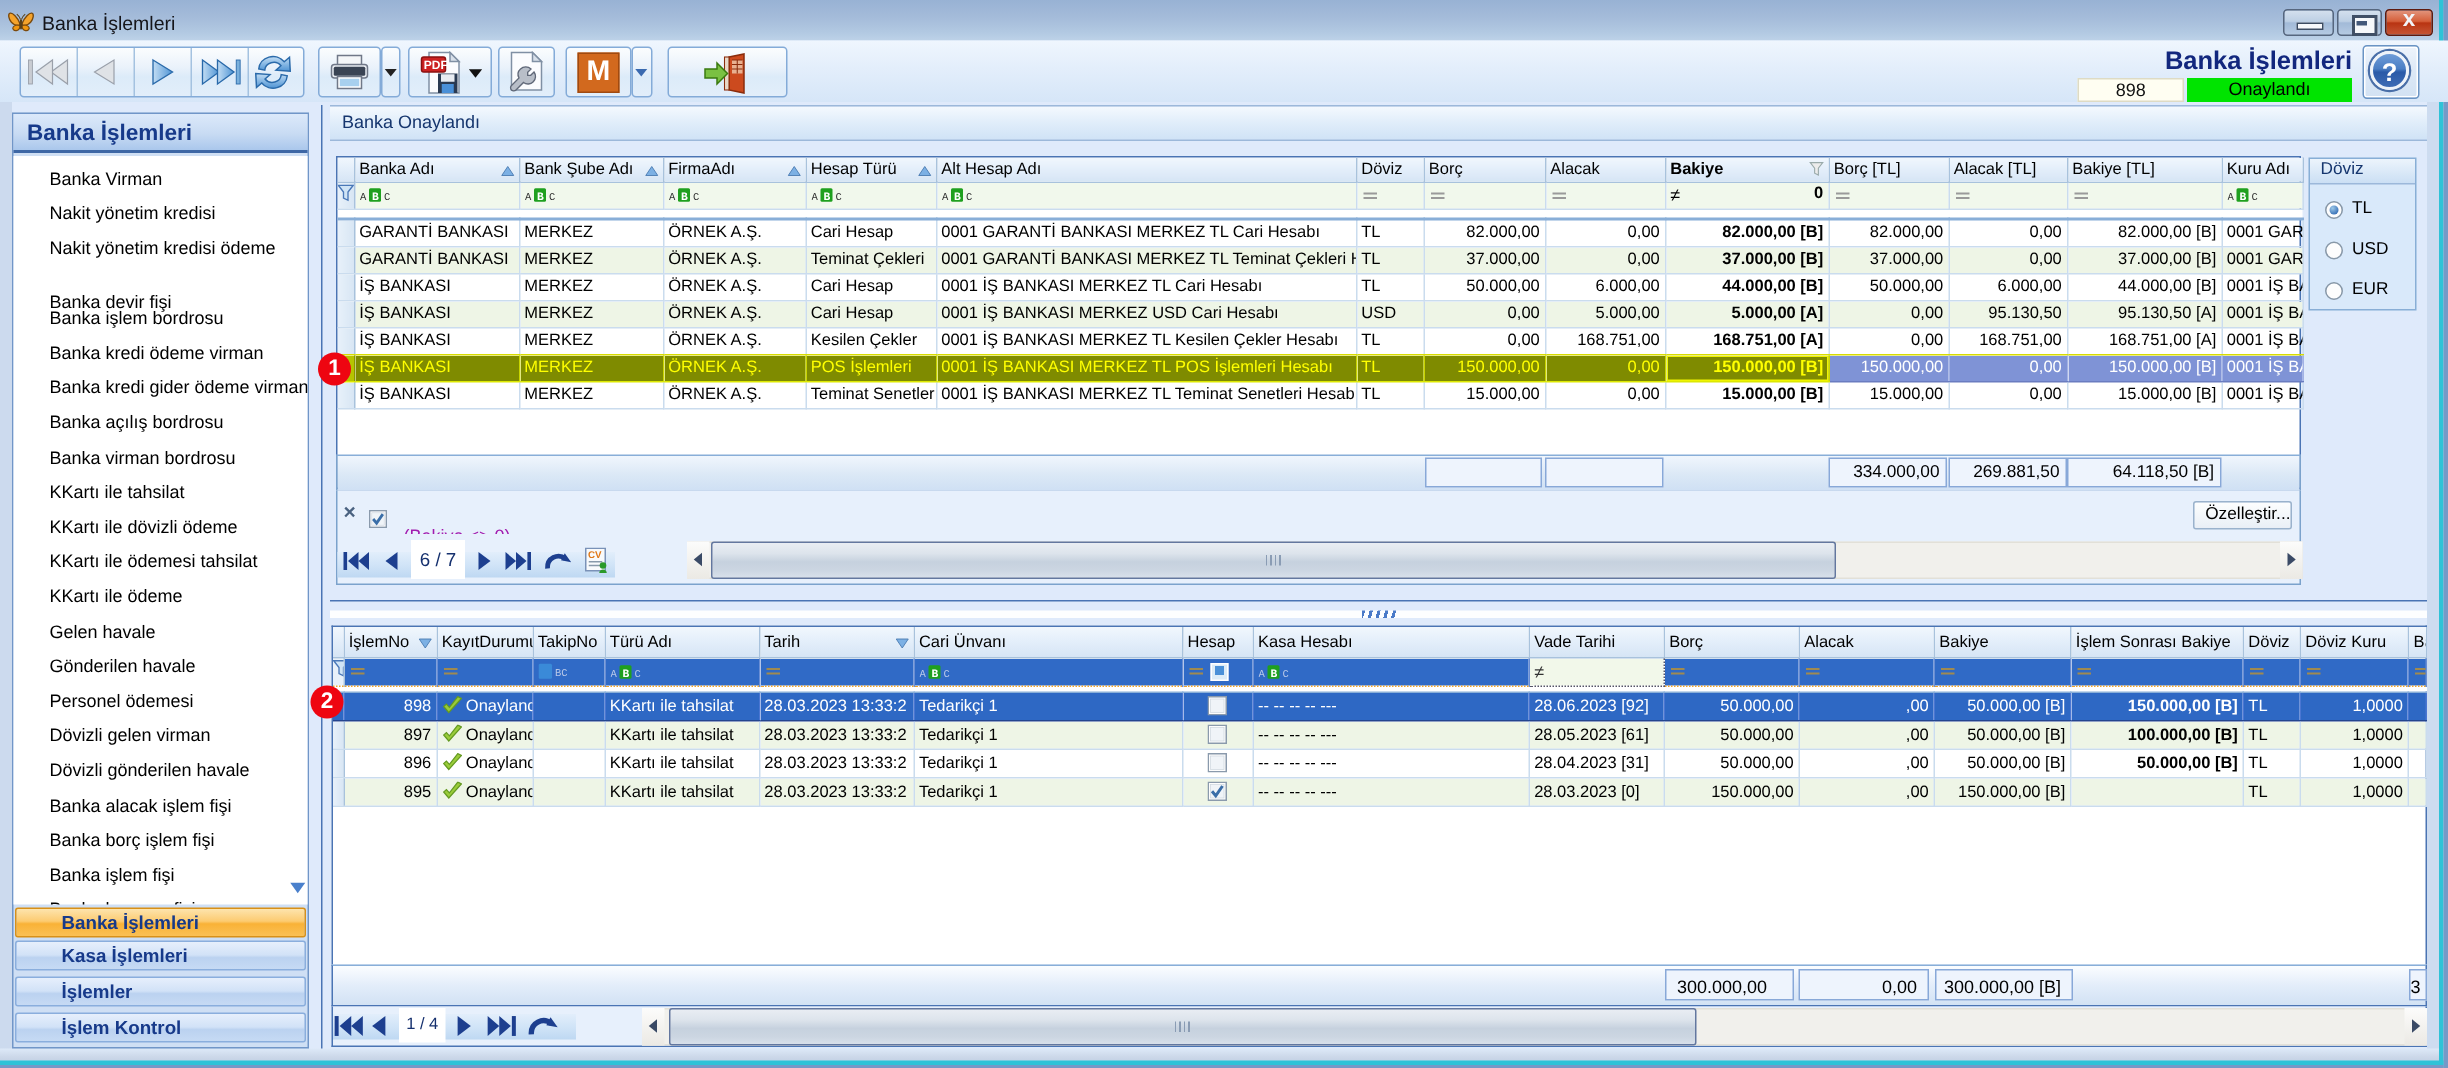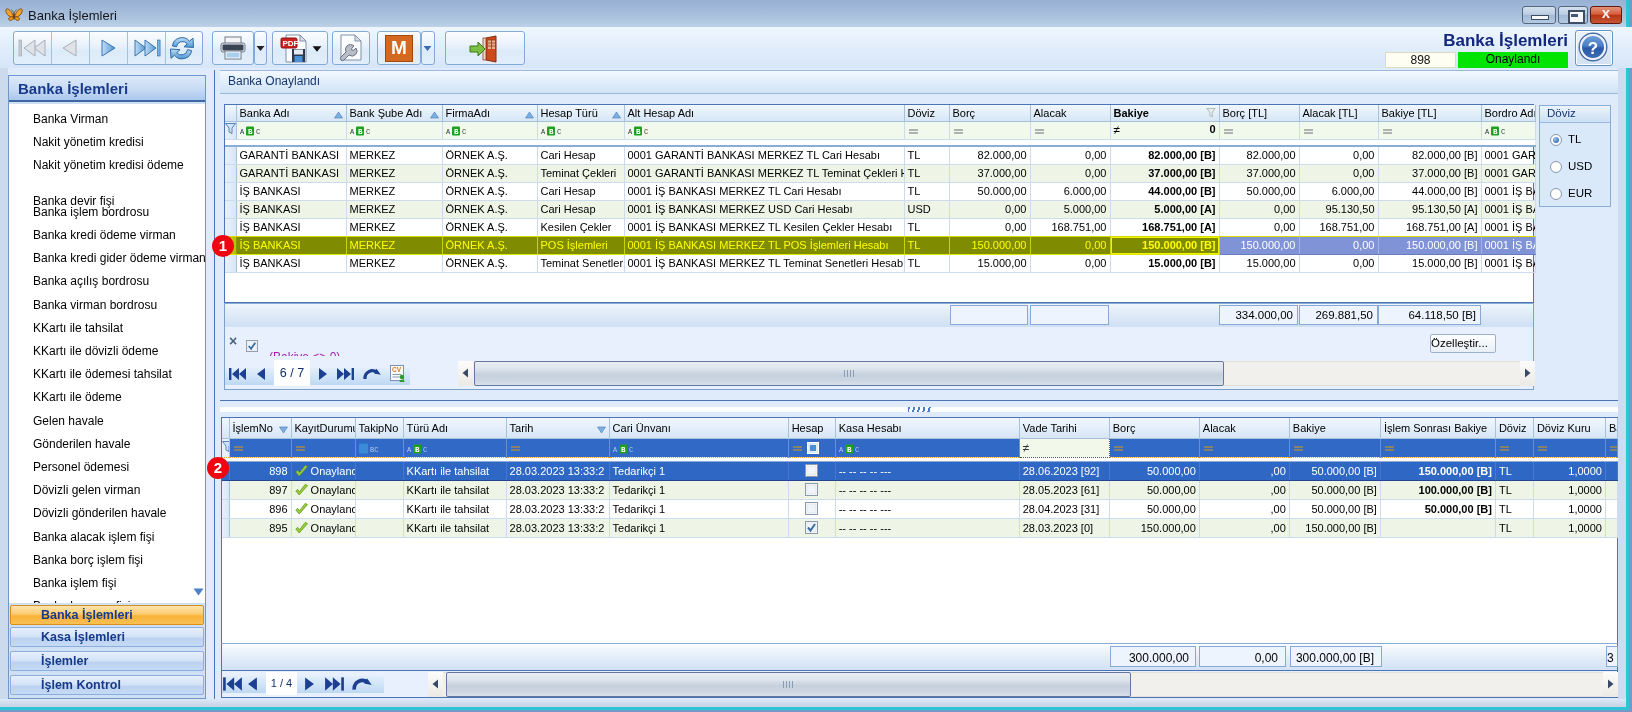--- a/index.html
+++ b/index.html
@@ -34,21 +34,21 @@
 #edge-cyan-b { left:0; top:707px; width:1629px; height:3px; background:#2fc3d7; }
 #edge-blue-b { left:0; top:710px; width:1629px; height:2px; background:#7699c7; }
 #lpanel { left:8px; top:75px; width:198px; height:624px; background:#cfdff4; border:1px solid #7196c8; position:absolute; }
 #lphead { position:absolute; left:0; top:0; width:196px; height:26px; background:linear-gradient(180deg,#dce9fa 0%,#c8dbf3 55%,#aac7ec 100%); border-bottom:2px solid #3e67a5; }
 #lphead span { position:absolute; left:9px; top:4px; font-size:15px; font-weight:bold; color:#173a8a; }
 #lplist { position:absolute; left:0; top:28px; width:196px; height:499px; background:#fff; overflow:hidden;padding-left:48px; }
 .litem { position:absolute; left:24px; font-size:12px; color:#000; white-space:nowrap; }
 .acc { position:absolute; left:1px; width:194px; height:20px; border:1px solid #8aaedd; border-radius:2px; background:linear-gradient(180deg,#e6effc 0%,#d2e2f7 48%,#bbd2f0 58%,#c6daf4 100%); font-size:12.5px; font-weight:bold; color:#173a8a; padding-left:30px; line-height:19px; }
 #acc-banka { background:linear-gradient(180deg,#fde4ad 0%,#fccb71 45%,#f9b237 55%,#fac055 100%); border-color:#d89018; }
 #caption { left:220px; top:70px; width:1398px; height:24px; background:linear-gradient(180deg,#f4f9fe 0%,#e0edfa 50%,#d0e3f6 100%); border-top:1px solid #9cb8da; border-bottom:1px solid #9cb8da; font-size:12px; color:#16366e; line-height:21px; padding-left:8px; position:absolute; }
-#grid1 { left:224px; top:104px; width:1310px; height:199px; background:#fff; border:1px solid #4a74b4; position:absolute; }
+#grid1 { left:224px; top:104px; width:1310px; height:222px; background:#fff; border:1px solid #4a74b4; position:absolute; }
 #grid1 td, #grid1 th { font-size:11px; border-right:1px solid #cadcee; border-bottom:1px solid #cadcee; }
 #grid1 th { height:16px; }
 #grid1 td { height:18px; }
 th.hc { background:linear-gradient(180deg,#f1f7fd 0%,#e3eefa 50%,#d6e5f5 100%); border-right:1px solid #a8c2dc !important; border-bottom:1px solid #a8c2dc !important; color:#000; position:relative; }
 td.fc { background:#f1f8ec; }
 td.ind { background:linear-gradient(90deg,#e8f1fa,#d8e6f4); border-right:1px solid #a8c2dc !important; }
 .presel td { border-bottom:1px solid #d8dc00 !important; }
 .g1sel td { background:#7f8b00; color:#ffff00; border-right:1px solid #c8d400 !important; border-bottom:1px solid #dce800 !important; }
 .g1sel td.blu { background:#7f93d6; color:#fff; border-right:1px solid #a2b2e4 !important; border-bottom:1px solid #6a7cc0 !important; }
 .g1sel td.indsel { background:#b6c400; border-right:1px solid #8a9600 !important; }
@@ -253,21 +253,21 @@
 <th class="hc">Alt Hesap Adı</th>
 <th class="hc">Döviz</th>
 <th class="hc">Borç</th>
 <th class="hc">Alacak</th>
 <th class="hc"><span class="bold">Bakiye</span><span style="position:absolute;right:3px;top:3px"><svg width="10" height="10" viewBox="0 0 11 12">
                 <path d="M0.5 0.5 H10.5 L7 5 V10.5 L4 9 V5 Z" fill="#ececec" stroke="#9aa" stroke-width="0.9"></path>
               </svg></span></th>
 <th class="hc">Borç [TL]</th>
 <th class="hc">Alacak [TL]</th>
 <th class="hc">Bakiye [TL]</th>
-<th class="hc">Bordro Adı</th>
+<th class="hc">Kuru Adı</th>
 </tr>
 <tr>
 <td class="fc ind" style="padding:0;text-align:center"><svg width="11" height="12" viewBox="0 0 11 12">
               <path d="M0.5 0.5 H10.5 L7 5 V10.5 L4 9 V5 Z" fill="#cfe4f6" stroke="#4a78b8" stroke-width="0.9"></path>
             </svg></td>
 <td class="fc"><svg width="22" height="10" viewBox="0 0 22 10" style="vertical-align:middle">
               <text x="0" y="8" font-size="7" font-family="Liberation Mono" fill="#333">A</text>
               <rect x="6" y="0.5" width="8" height="9" rx="1" fill="#1fa01f"></rect>
               <text x="8" y="8" font-size="7.5" font-weight="bold" font-family="Liberation Mono" fill="#fff">B</text>
               <text x="16" y="8" font-size="7" font-family="Liberation Mono" fill="#333">C</text>
@@ -447,21 +447,21 @@
 <div class="sumbox" style="left:1299px;top:305px;width:79px;height:20px;padding-top:3px">269.881,50</div>
 <div class="sumbox" style="left:1378px;top:305px;width:103px;height:20px;padding-top:3px">64.118,50 [B]</div>
 <div class="abs" style="left:224px;top:327px;width:1310px;height:29px;background:#e7f0fc;border-left:1px solid #7ba2cc;border-right:1px solid #7ba2cc"></div>
 <div class="abs" style="left:229px;top:333px;font-size:14px;color:#4a6280;font-weight:bold">×</div>
 <div class="abs" style="left:246px;top:338px"><svg width="12" height="12" viewBox="0 0 13 13" style="vertical-align:middle">
       <rect x="0.5" y="0.5" width="12" height="12" fill="#fdfdfd" stroke="#8a9aac"></rect>
       <rect x="2" y="2" width="9" height="9" fill="#f0f4f8" stroke="#d0d8e0" stroke-width="0.5"></rect>
       <path d="M3 6.5 L5.5 9.5 L10 3" stroke="#3a6ea8" stroke-width="2" fill="none"></path>
     </svg></div>
 <div class="abs" style="left:269px;top:350px;font-size:12px;color:#a21caf">(Bakiye &lt;&gt; 0)</div>
-<div class="abs" style="left:1430px;top:334px;width:66px;height:19px;background:linear-gradient(180deg,#fdfefe,#e9eff6);border:1px solid #9ab2cc;border-radius:2px;font-size:11.5px;text-align:left;line-height:17px">Özelleştir...</div>
+<div class="abs" style="left:1462px;top:334px;width:66px;height:19px;background:linear-gradient(180deg,#fdfefe,#e9eff6);border:1px solid #9ab2cc;border-radius:2px;font-size:11.5px;text-align:right;line-height:17px">Özelleştir...</div>
 <div class="abs" style="left:224px;top:356px;width:1310px;height:34px;background:#e7f0fc;border-left:1px solid #7ba2cc;border-right:1px solid #7ba2cc;border-bottom:1px solid #7ba2cc"></div>
 <div class="abs" style="left:225px;top:368px;width:185px;height:17px;background:linear-gradient(180deg,#e2eefb 0%,#cfe3f7 55%,#bed8f2 100%)"></div>
 <div class="abs" style="left:228px;top:367px"><svg width="19" height="14" viewBox="0 0 19 14">
       <rect x="1" y="1" width="2.4" height="12" fill="#1d3f8f"></rect>
       <path d="M11 7 L18 1 V13 Z M4 7 L11 1 V13 Z" fill="#1d3f8f"></path>
     </svg></div>
 <div class="abs" style="left:256px;top:367px"><svg width="10" height="14" viewBox="0 0 10 14">
       <path d="M1 7 L9 1 V13 Z" fill="#1d3f8f"></path>
     </svg></div>
 <div class="abs" style="left:274px;top:360px;width:36px;height:26px;background:#fff;font-size:12.5px;text-align:center;line-height:26px;color:#15306e">6 / 7</div>
@@ -710,21 +710,21 @@
 <td class="num  rg">150.000,00 [B]</td>
 <td class="num bold  rg"></td>
 <td class=" rg">TL</td>
 <td class="num  rg">1,0000</td>
 <td class=" rg"></td>
 </tr>
 </tbody>
     </table>
 </div>
 <div class="abs" style="left:221px;top:643px;width:1397px;height:28px;background:linear-gradient(180deg,#fbfdff 0%,#e3edfa 50%,#d2e2f4 100%);border:1px solid #4a74b4;border-top:1px solid #88aed8"></div>
-<div class="sumbox" style="left:1110px;top:646px;width:86px;height:21px;padding-top:4px;font-size:12px;padding-right:6px">300.000,00</div>
+<div class="sumbox" style="left:1110px;top:646px;width:86px;height:21px;padding-top:4px;font-size:12px;padding-right:17px">300.000,00</div>
 <div class="sumbox" style="left:1199px;top:646px;width:87px;height:21px;padding-top:4px;font-size:12px;padding-right:7px">0,00</div>
 <div class="sumbox" style="left:1290px;top:646px;width:92px;height:21px;padding-top:4px;font-size:12px;padding-right:7px">300.000,00 [B]</div>
 <div class="sumbox" style="left:1606px;top:646px;width:12px;height:21px;padding-top:4px;font-size:12px;padding-right:7px">3</div>
 <div class="abs" style="left:221px;top:671px;width:1397px;height:27px;background:#e7f0fc;border:1px solid #4a74b4;border-top:none"></div>
 <div class="abs" style="left:222px;top:676px;width:162px;height:17px;background:linear-gradient(180deg,#e2eefb 0%,#cfe3f7 55%,#bed8f2 100%)"></div>
 <div class="abs" style="left:222px;top:676px"><svg width="21" height="16" viewBox="0 0 19 14">
       <rect x="1" y="1" width="2.4" height="12" fill="#1d3f8f"></rect>
       <path d="M11 7 L18 1 V13 Z M4 7 L11 1 V13 Z" fill="#1d3f8f"></path>
     </svg></div>
 <div class="abs" style="left:247px;top:676px"><svg width="11" height="16" viewBox="0 0 10 14">

